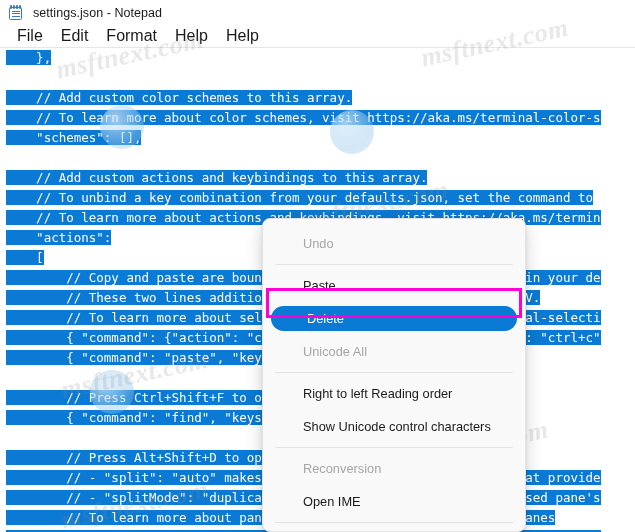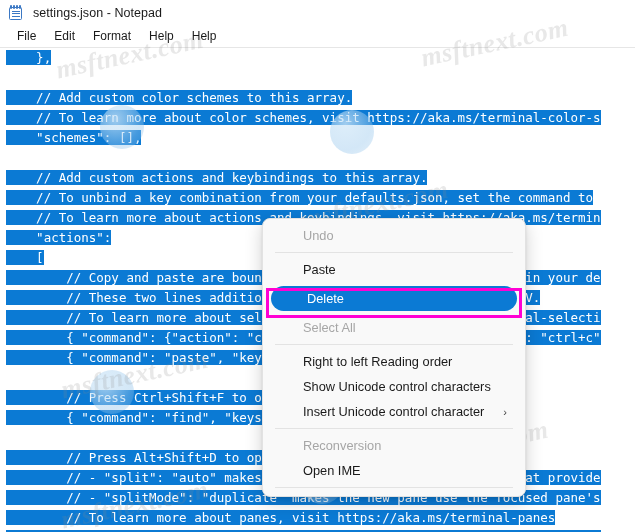--- a/index.html
+++ b/index.html
@@ -69,21 +69,21 @@
   .menubar {
     position: absolute; left: 0; top: 26px;
     width: 635px; height: 22px;
     background: #ffffff;
     display: flex; align-items: center;
     padding-left: 8px;
     box-sizing: border-box;
     border-bottom: 1px solid #e6e6e6;
   }
   .menubar .mi {
-    font-size: 12px;
+    font-size: 16px;
     color: #1a1a1a;
     padding: 1px 9px 2px 9px;
     white-space: nowrap;
     cursor: default;
   }
 
   
   .editor {
     position: absolute; left: 0; top: 48px;
     width: 635px; height: 484px;
@@ -143,21 +143,21 @@
     position: relative;
     height: 25px;
     display: flex; align-items: center;
     padding-left: 36px;
     padding-right: 14px;
     font-size: 12.8px;
     color: #1a1a1a;
     white-space: nowrap;
     cursor: default;
     border-radius: 4px;
-    margin: 0 4px;
+    margin: 8px 4px;
   }
   .ctxmenu .row.disabled { color: #a6a6a6; }
   .ctxmenu .row .chev {
     position: absolute; right: 14px; top: 50%;
     transform: translateY(-50%);
     font-size: 11px;
     color: #444;
   }
   .ctxmenu .sep {
     height: 1px;
@@ -232,32 +232,28 @@
         <span>Undo</span>
       </div>
       <div class="sep"></div>
       <div class="row">
         <span>Paste</span>
       </div>
       <div class="row selected">
         <span>Delete</span>
       </div>
       <div class="row disabled">
-        <span>Select All</span>
+        <span>Unicode All</span>
       </div>
       <div class="sep"></div>
       <div class="row">
         <span>Right to left Reading order</span>
       </div>
       <div class="row">
         <span>Show Unicode control characters</span>
-      </div>
-      <div class="row">
-        <span>Insert Unicode control character</span>
-        <span class="chev">›</span>
       </div>
       <div class="sep"></div>
       <div class="row disabled">
         <span>Reconversion</span>
       </div>
       <div class="row">
         <span>Open IME</span>
       </div>
       <div class="sep"></div>
     </div>

